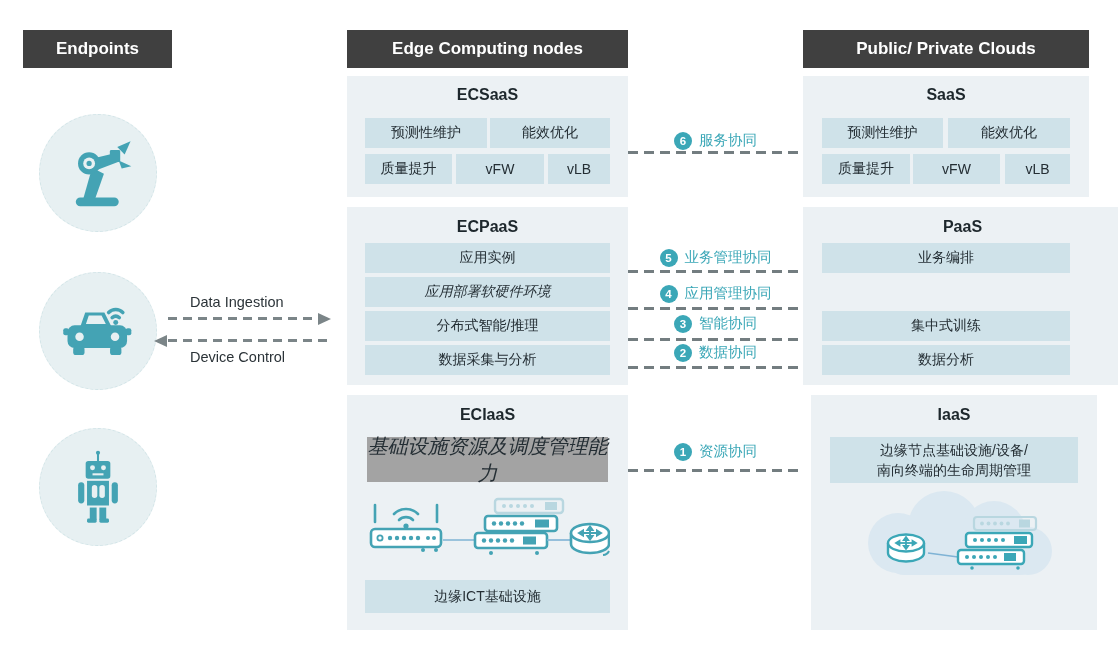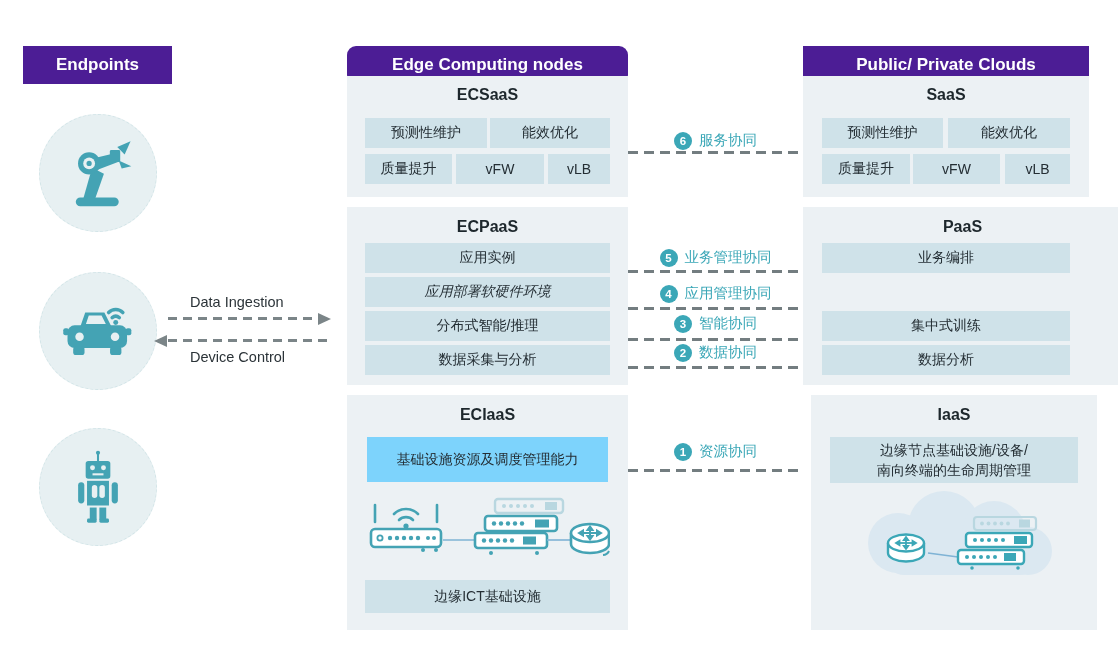--- a/index.html
+++ b/index.html
@@ -1,28 +1,28 @@
 <!DOCTYPE html>
 <html><head>
 <meta charset="utf-8">
 <style>
   html,body{margin:0;padding:0;background:#fff;}
   .stage{position:relative;width:1118px;height:656px;background:#ffffff;
          font-family:"Liberation Sans","DejaVu Sans",sans-serif;overflow:hidden;}
   
-  .hdr{position:absolute;top:30px;height:38px;background:#4c1d95;color:#ffffff;
-       font-weight:bold;font-size:17px;display:flex;align-items:center;justify-content:center;margin-top:16px;}
+  .hdr{position:absolute;top:30px;height:38px;background:#404040;color:#ffffff;
+       font-weight:bold;font-size:17px;display:flex;align-items:center;justify-content:center;}
   
   .sec{position:absolute;background:#ecf1f4;}
   .sec-title{position:absolute;left:0;width:100%;text-align:center;font-weight:bold;
              font-size:16px;color:#1d272c;}
   .chip{position:absolute;background:#cfe2e9;display:flex;align-items:center;justify-content:center;
         font-size:14px;color:#242e34;text-align:center;}
-  .whitebox{position:absolute;background:#7dd3fc;display:flex;align-items:center;justify-content:center;
-            font-size:14px;color:#242e34;text-align:center;}
+  .whitebox{position:absolute;background:#a3a3a3;display:flex;align-items:center;justify-content:center;
+            font-size:20px;color:#242e34;text-align:center;font-style:italic;}
   .bluebox{position:absolute;background:#cfe2e9;display:flex;align-items:center;justify-content:center;
            font-size:14px;color:#242e34;text-align:center;white-space:pre-line;line-height:1.45;}
   
   .epcircle{position:absolute;width:118px;height:118px;border-radius:50%;background:#e7f0f2;
             border:1.5px dashed #d3e5e8;display:flex;align-items:center;justify-content:center;box-sizing:border-box;}
   
   .connlabel{position:absolute;left:628px;width:175px;display:flex;align-items:center;
              justify-content:center;gap:7px;color:#3ba7b7;font-size:14.5px;}
   .numcircle{width:18px;height:18px;border-radius:50%;background:#3ba7b7;color:#fff;
              font-size:11.5px;font-weight:bold;line-height:18px;text-align:center;flex:0 0 18px;}
@@ -39,21 +39,21 @@
   svg{display:block;}
 </style>
 </head>
 <body>
 
 <div class="stage">
 
   <div class="hdr" style="left:23px;width:149px;">
     <span>Endpoints</span>
   </div>
-  <div class="hdr" style="left:347px;width:281px;border-radius:9px;">
+  <div class="hdr" style="left:347px;width:281px;">
     <span>Edge Computing nodes</span>
   </div>
   <div class="hdr" style="left:803px;width:286px;">
     <span>Public/ Private Clouds</span>
   </div>
 
   <div class="epcircle" style="left:39px;top:114px;">
     <span>
       <svg width="74" height="70" viewBox="0 0 100 94" fill="#44a3b4">
         <rect x="20" y="80" width="58" height="12" rx="6"></rect>

